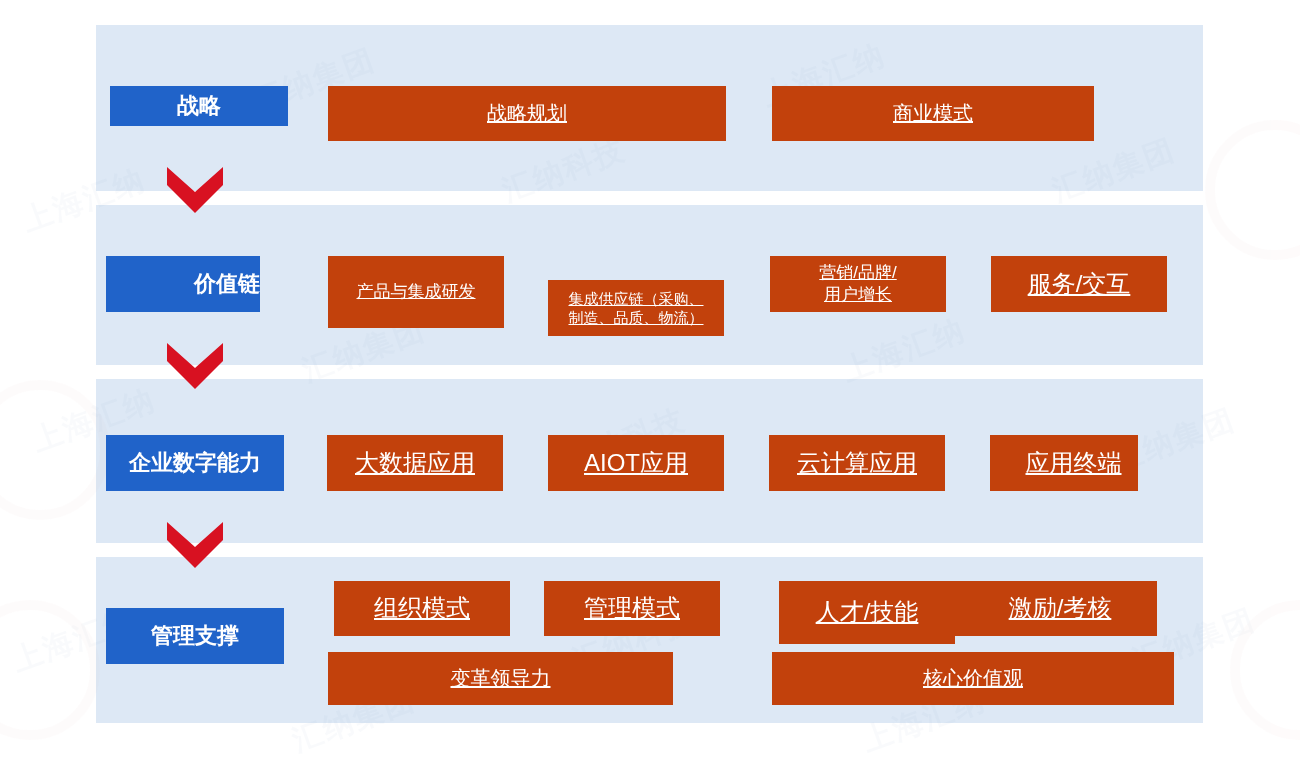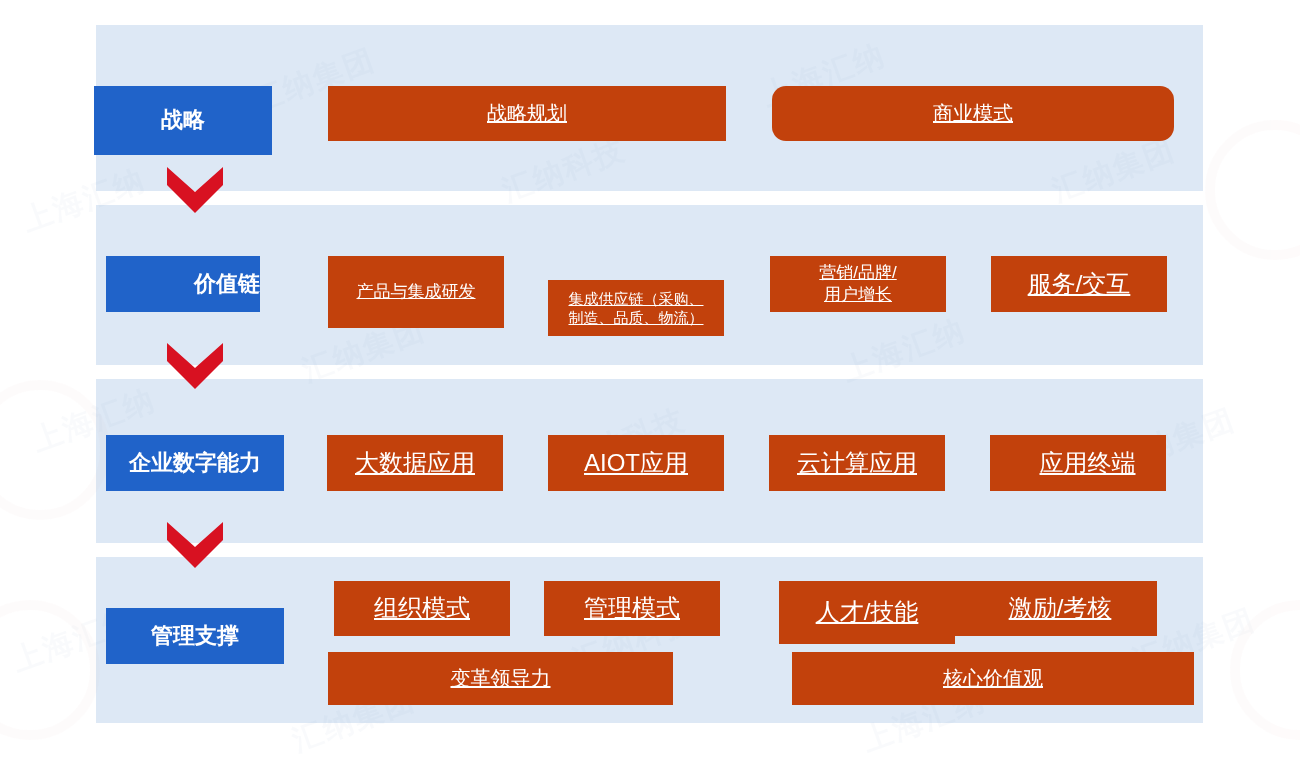--- a/index.html
+++ b/index.html
@@ -123,29 +123,29 @@
     <div class="wm" style="left:570px; top:620px;">汇纳科技</div>
     <div class="wm" style="left:860px; top:700px;">上海汇纳</div>
     <div class="wm" style="left:1130px;top:620px;">汇纳集团</div>
 
     <div class="wm-ring" style="left:-30px; top:380px;"></div>
     <div class="wm-ring" style="left:-40px; top:600px;"></div>
     <div class="wm-ring" style="left:1205px;top:120px;"></div>
     <div class="wm-ring" style="left:1230px;top:600px;"></div>
   </div>
 
-  <div class="box primary fs-22" style="left:94px; top:86px; width:178px; height:69px;">
+  <div class="box primary fs-22" style="left:110px; top:86px; width:178px; height:40px;">
     <span>战略</span>
   </div>
 
   <div class="box secondary fs-20" style="left:328px; top:86px; width:398px; height:55px;">
     <span>战略规划</span>
   </div>
 
-  <div class="box secondary fs-20" style="left:772px; top:86px; width:402px; height:55px;border-radius:14px;">
+  <div class="box secondary fs-20" style="left:772px; top:86px; width:322px; height:55px;">
     <span>商业模式</span>
   </div>
 
   <div class="arrow" style="left:167px; top:167px;">
     <svg viewBox="0 0 56 46" preserveAspectRatio="none" aria-hidden="true">
       <path d="M0,0 L0,18 L28,46 L56,18 L56,0 L28,25 Z" fill="#d81121"></path>
     </svg>
   </div>
 
   <div class="box primary fs-22" style="left:106px; top:256px; width:154px; height:56px;justify-content:flex-end;">
@@ -189,21 +189,21 @@
   </div>
 
   <div class="box secondary fs-19" style="left:548px; top:435px; width:176px; height:56px;">
     <span>AIOT应用</span>
   </div>
 
   <div class="box secondary fs-19" style="left:769px; top:435px; width:176px; height:56px;">
     <span>云计算应用</span>
   </div>
 
-  <div class="box secondary fs-19" style="left:990px; top:435px; width:176px; height:56px;padding-left:19px;">
+  <div class="box secondary fs-19" style="left:990px; top:435px; width:148px; height:56px;padding-left:19px;">
     <span>应用终端</span>
   </div>
 
   <div class="arrow" style="left:167px; top:522px;">
     <svg viewBox="0 0 56 46" preserveAspectRatio="none" aria-hidden="true">
       <path d="M0,0 L0,18 L28,46 L56,18 L56,0 L28,25 Z" fill="#d81121"></path>
     </svg>
   </div>
 
   <div class="box primary fs-22" style="left:106px; top:608px; width:178px; height:56px;">
@@ -223,17 +223,17 @@
   </div>
 
   <div class="box secondary fs-19" style="left:953px; top:581px; width:204px; height:55px;padding-left:10px;">
     <span>激励/考核</span>
   </div>
 
   <div class="box secondary fs-20" style="left:328px; top:652px; width:345px; height:53px;">
     <span>变革领导力</span>
   </div>
 
-  <div class="box secondary fs-20" style="left:772px; top:652px; width:402px; height:53px;margin-left:20px;">
+  <div class="box secondary fs-20" style="left:772px; top:652px; width:402px; height:53px;">
     <span>核心价值观</span>
   </div>
 
 </div>
 
 </body></html>

